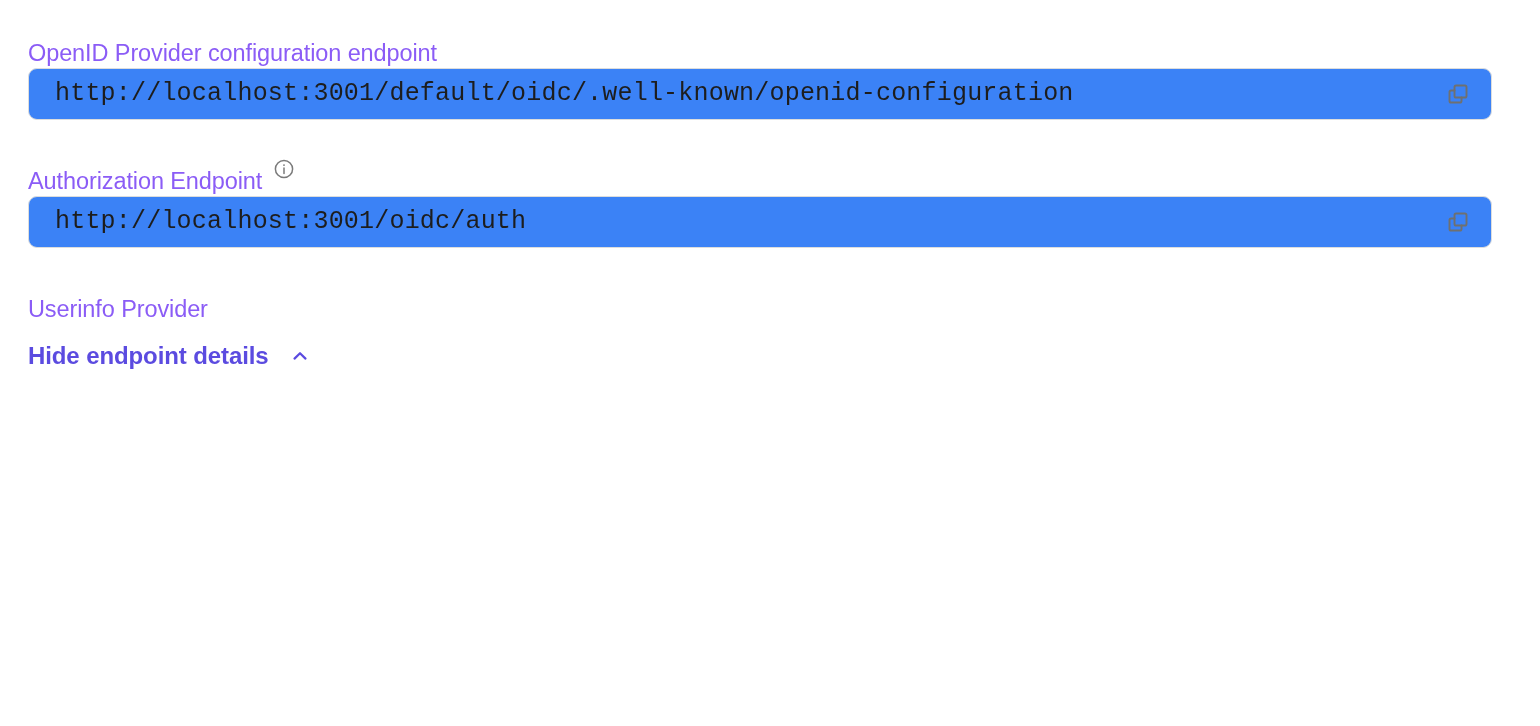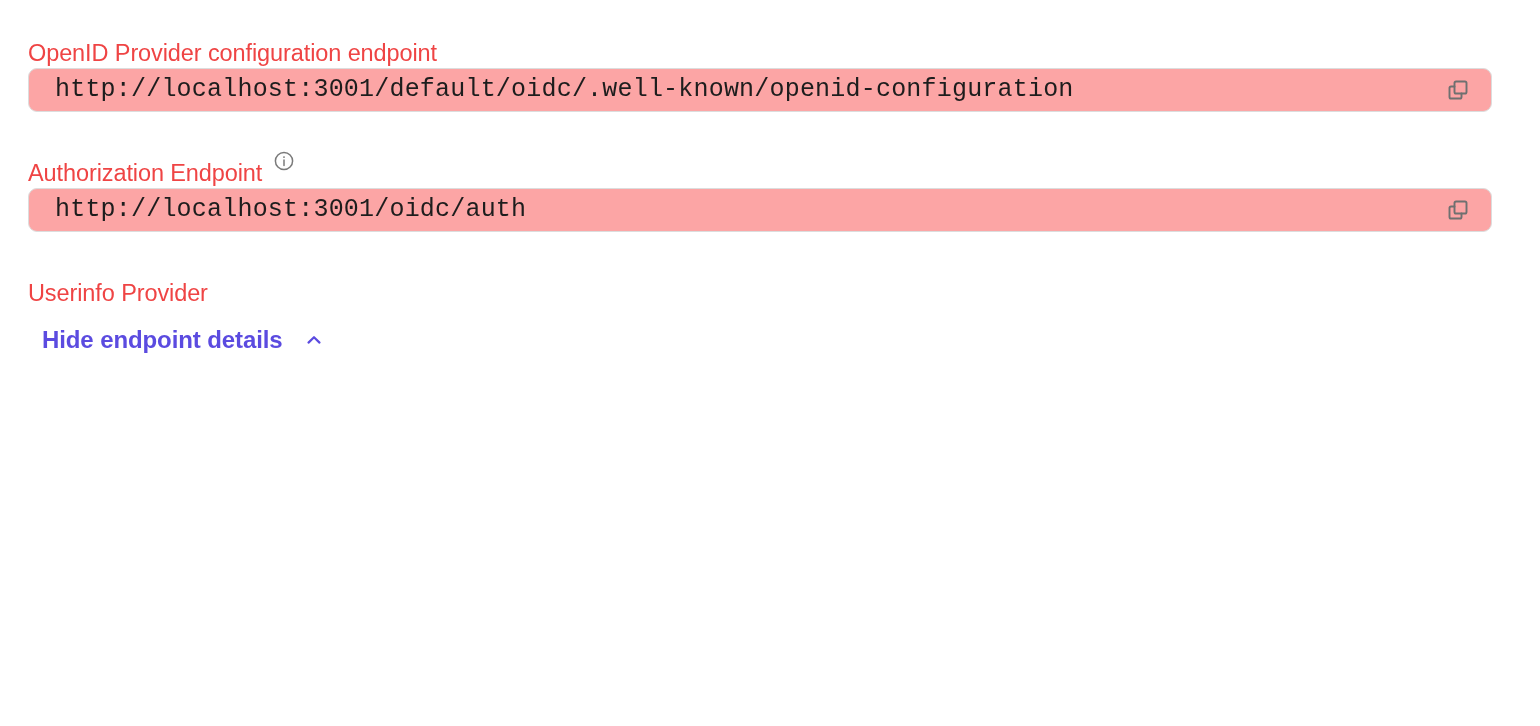--- a/index.html
+++ b/index.html
@@ -36,21 +36,21 @@
     display: flex;
     align-items: center;
     gap: 11px;
     margin-bottom: 14px;
     height: 26px;
   }
 
   .field-label {
     font-size: 23.5px;
     line-height: 26px;
-    color: #ef4444;
+    color: #8b5cf6;
     font-weight: 400;
     letter-spacing: -0.1px;
     white-space: nowrap;
     margin-top: 24px;
   }
 
   .info-icon {
     display: inline-flex;
     align-items: center;
     justify-content: center;
@@ -58,22 +58,22 @@
     height: 22px;
     flex: 0 0 22px;
   }
   .info-icon svg { display: block; }
 
   
   .endpoint-box {
     position: relative;
     display: flex;
     align-items: center;
-    height: 44px;
-    background: #fca5a5;
+    height: 52px;
+    background: #3b82f6;
     border: 1px solid #dcdddd;
     border-radius: 9px;
     padding: 0 16px 0 26px;
   }
 
   .endpoint-value {
     flex: 1 1 auto;
     font-family: "Liberation Mono", "DejaVu Sans Mono", monospace;
     font-size: 25px;
     line-height: 30px;
@@ -102,21 +102,21 @@
     margin-left: 12px;
   }
   .copy-btn svg { display: block; }
 
   
   .toggle-link {
     display: inline-flex;
     align-items: center;
     gap: 21px;
     margin-top: 18px;
-    margin-left: 14px;
+    margin-left: 0;
     background: transparent;
     border: 0;
     cursor: pointer;
     padding: 0;
     text-align: right;
   }
 
   .toggle-link-label {
     font-size: 24px;
     line-height: 28px;

